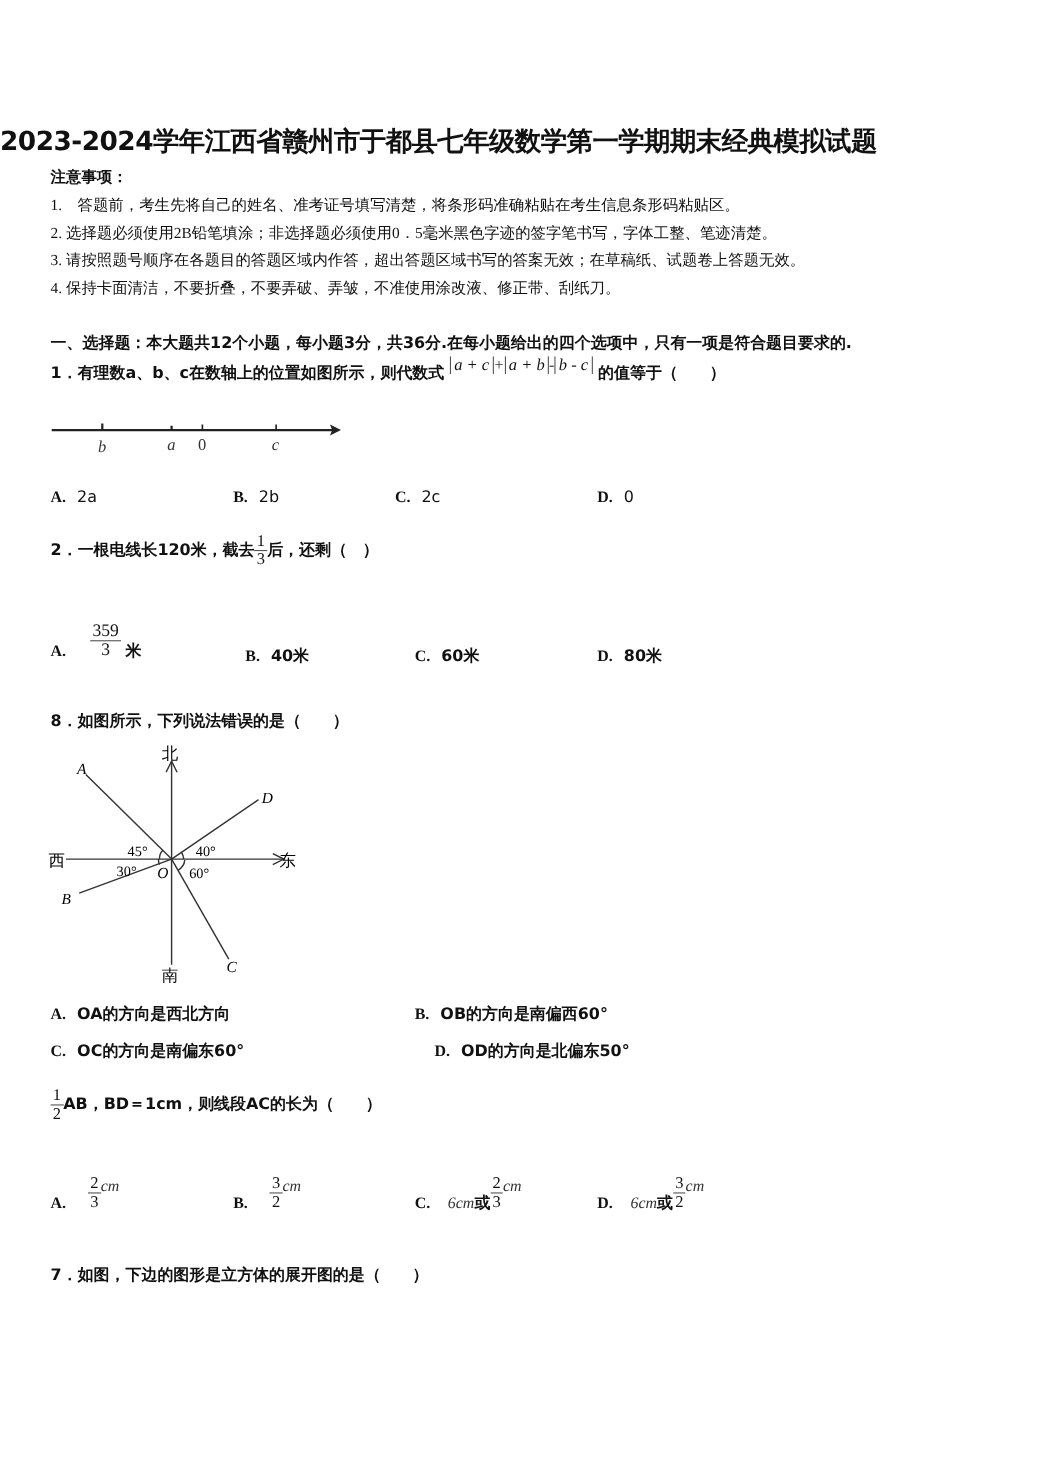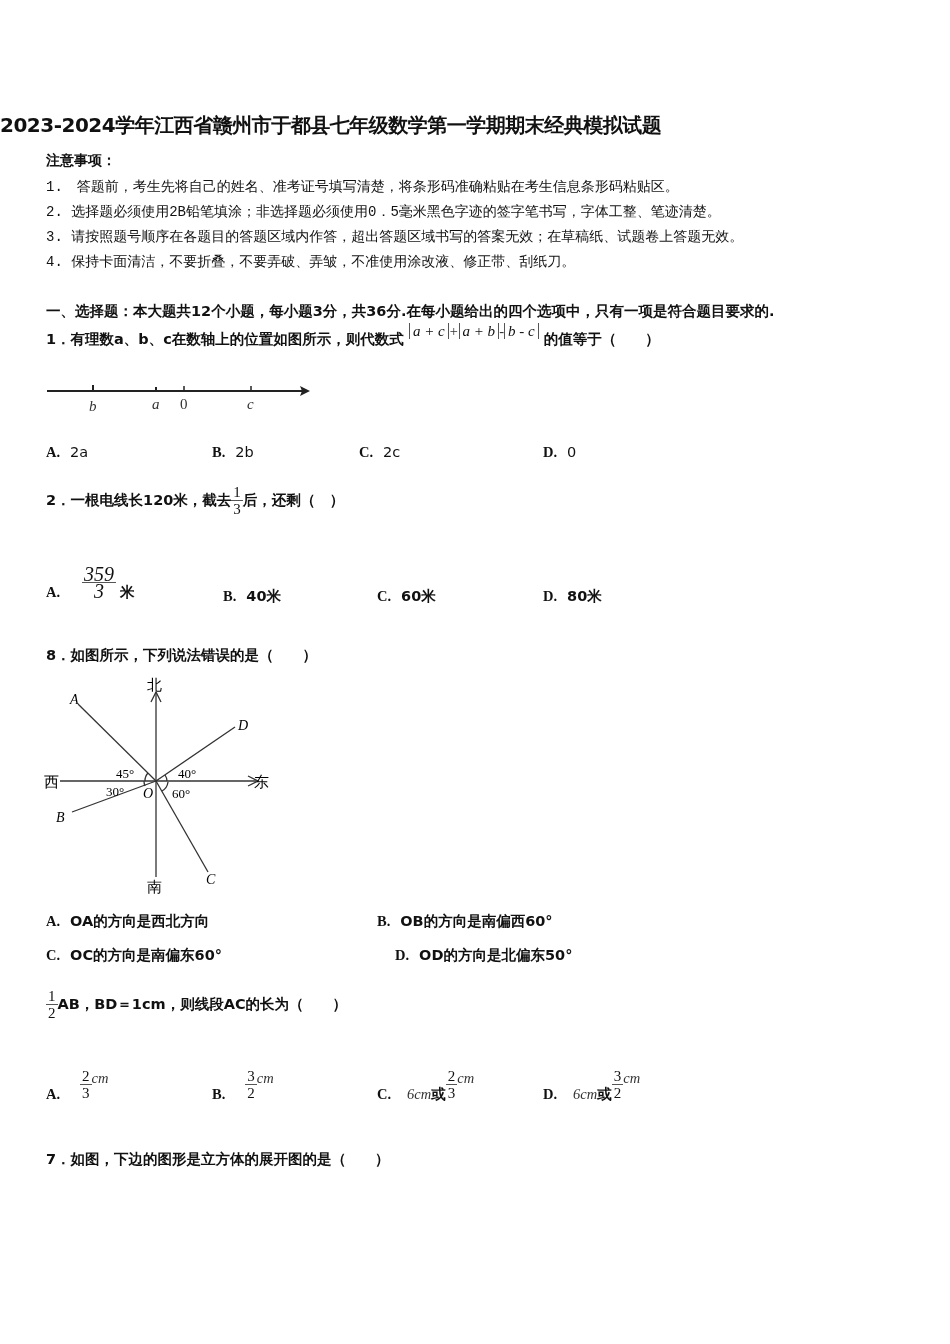--- a/index.html
+++ b/index.html
@@ -1,19 +1,19 @@
 <!DOCTYPE html>
 <html><head>
 <meta charset="utf-8">
 <style>
   html, body { margin: 0; padding: 0; background: #ffffff; }
   body { width: 950px; height: 1344px; position: relative; overflow: hidden; color: #111; font-family: "DejaVu Serif", "Liberation Serif", serif; }
   .abs { position: absolute; white-space: nowrap; }
-  .title { left: 0; width: 754px; top: 112px; text-align: left; font-family: "DejaVu Sans", "Liberation Sans", sans-serif; font-weight: bold; font-size: 20px; letter-spacing: -0.5px; }
-  .note { font-size: 14px; font-family: Liberation Mono, monospace; }
+  .title { left: 0; width: 754px; top: 112px; text-align: left; font-family: "DejaVu Sans", "Liberation Sans", sans-serif; font-weight: bold; font-size: 24px; letter-spacing: -0.5px; }
+  .note { font-size: 14px; font-family: Liberation Serif, serif; }
   .q { font-size: 14.5px; font-weight: bold; font-family: "DejaVu Sans", "Liberation Sans", sans-serif; }
   .opt { font-size: 14.5px; font-family: "DejaVu Sans", "Liberation Sans", sans-serif; }
   .opt b { font-family: "Liberation Serif", serif; font-weight: bold; margin-right: 10px; }
   .frac { display: inline-block; vertical-align: middle; text-align: center; font-family: "Liberation Serif", serif; font-weight: normal; font-size: 15px; line-height: 16px; }
   .frac .num { display: block; padding: 0 2px; border-bottom: 1px solid #555; }
   .frac .den { display: block; padding: 0 2px; }
   .math { font-family: "Liberation Serif", serif; font-style: italic; font-weight: normal; color: #333; }
   .absbar { border-left: 1px solid #555; border-right: 1px solid #555; padding: 0 3px; font-family: "Liberation Serif", serif; font-style: italic; font-weight: normal; font-size: 15px; }
   svg text { font-family: "Liberation Serif", serif; }
 </style>
@@ -54,21 +54,21 @@
 <div class="abs opt" style="left:46px;top:444px;"><b>A.</b><span>2a</span></div>
 <div class="abs opt" style="left:212px;top:444px;"><b>B.</b><span>2b</span></div>
 <div class="abs opt" style="left:359px;top:444px;"><b>C.</b><span>2c</span></div>
 <div class="abs opt" style="left:543px;top:444px;"><b>D.</b><span>0</span></div>
 
 <div class="abs q" style="left:46px;top:484px;line-height:18px;">
   <span>2．一根电线长120米，截去</span><span class="frac"><span class="num">1</span><span class="den">3</span></span><span>后，还剩（　）</span>
 </div>
 
 <div class="abs opt" style="left:46px;top:566px;line-height:18px;">
-  <b style="vertical-align:-10px;">A.</b><span class="frac" style="font-size:20px;margin-left:12px;font-style:italic;"><span class="num">359</span><span class="den">3</span></span><span style="font-weight:bold;vertical-align:-10px;margin-left:4px;">米</span>
+  <b style="vertical-align:-10px;">A.</b><span class="frac" style="font-size:16px;margin-left:12px;"><span class="num">359</span><span class="den">3</span></span><span style="font-weight:bold;vertical-align:-10px;margin-left:4px;">米</span>
 </div>
 <div class="abs opt" style="left:223px;top:587px;font-weight:bold;"><b>B.</b><span>40米</span></div>
 <div class="abs opt" style="left:377px;top:587px;font-weight:bold;"><b>C.</b><span>60米</span></div>
 <div class="abs opt" style="left:543px;top:587px;font-weight:bold;"><b>D.</b><span>80米</span></div>
 
 <div class="abs q" style="left:46px;top:646px;">8．如图所示，下列说法错误的是（　　）</div>
 
 <svg class="abs" style="left:40px;top:672px;" width="240" height="224">
   <g stroke="#333" stroke-width="1.3" fill="none">
     <line x1="116" y1="20" x2="116" y2="205"></line>

